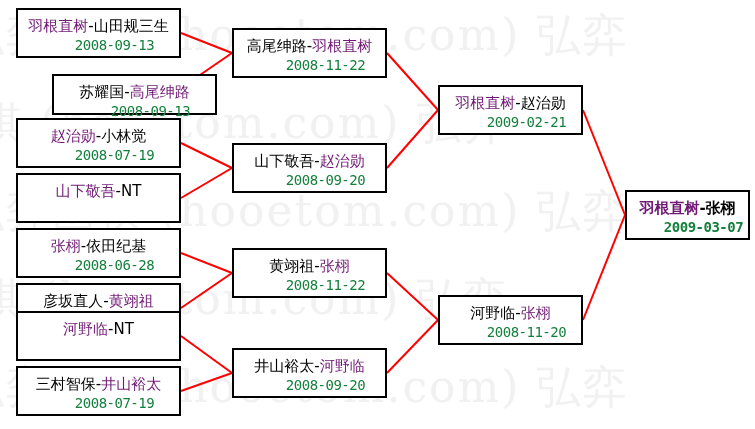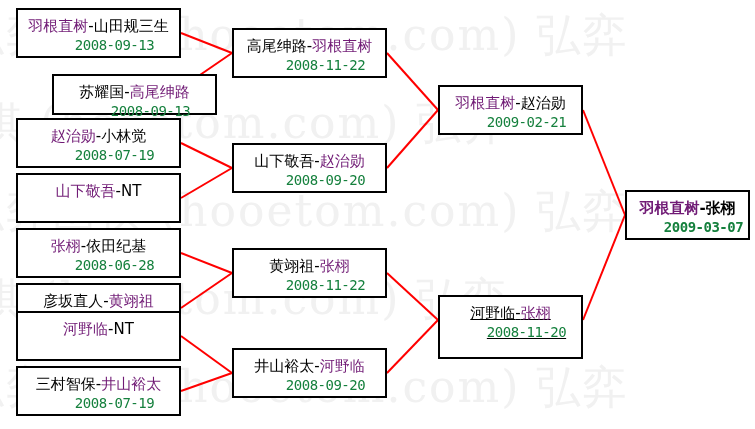--- a/index.html
+++ b/index.html
@@ -142,21 +142,21 @@
         <div class="date">2008-11-22</div>
       </div>
       <div class="match" style="left: 232px; top: 348px; width: 155px; height: 50px;">
         <div class="players"><span class="">井山裕太</span><span class="sep">-</span><span class="w">河野临</span></div>
         <div class="date">2008-09-20</div>
       </div>
       <div class="match" style="left: 438px; top: 85px; width: 145px; height: 50px;">
         <div class="players"><span class="w">羽根直树</span><span class="sep">-</span><span class="">赵治勋</span></div>
         <div class="date">2009-02-21</div>
       </div>
-      <div class="match" style="left: 438px; top: 295px; width: 145px; height: 64px; text-decoration: underline;">
+      <div class="match" style="left: 438px; top: 295px; width: 145px; height: 50px;">
         <div class="players"><span class="">河野临</span><span class="sep">-</span><span class="w">张栩</span></div>
         <div class="date">2008-11-20</div>
       </div>
       <div class="match" style="left: 625px; top: 190px; width: 125px; height: 50px; font-weight: bold;">
         <div class="players"><span class="w">羽根直树</span><span class="sep">-</span><span class="">张栩</span></div>
         <div class="date">2009-03-07</div>
       </div>
     </div>
 
 </div>

